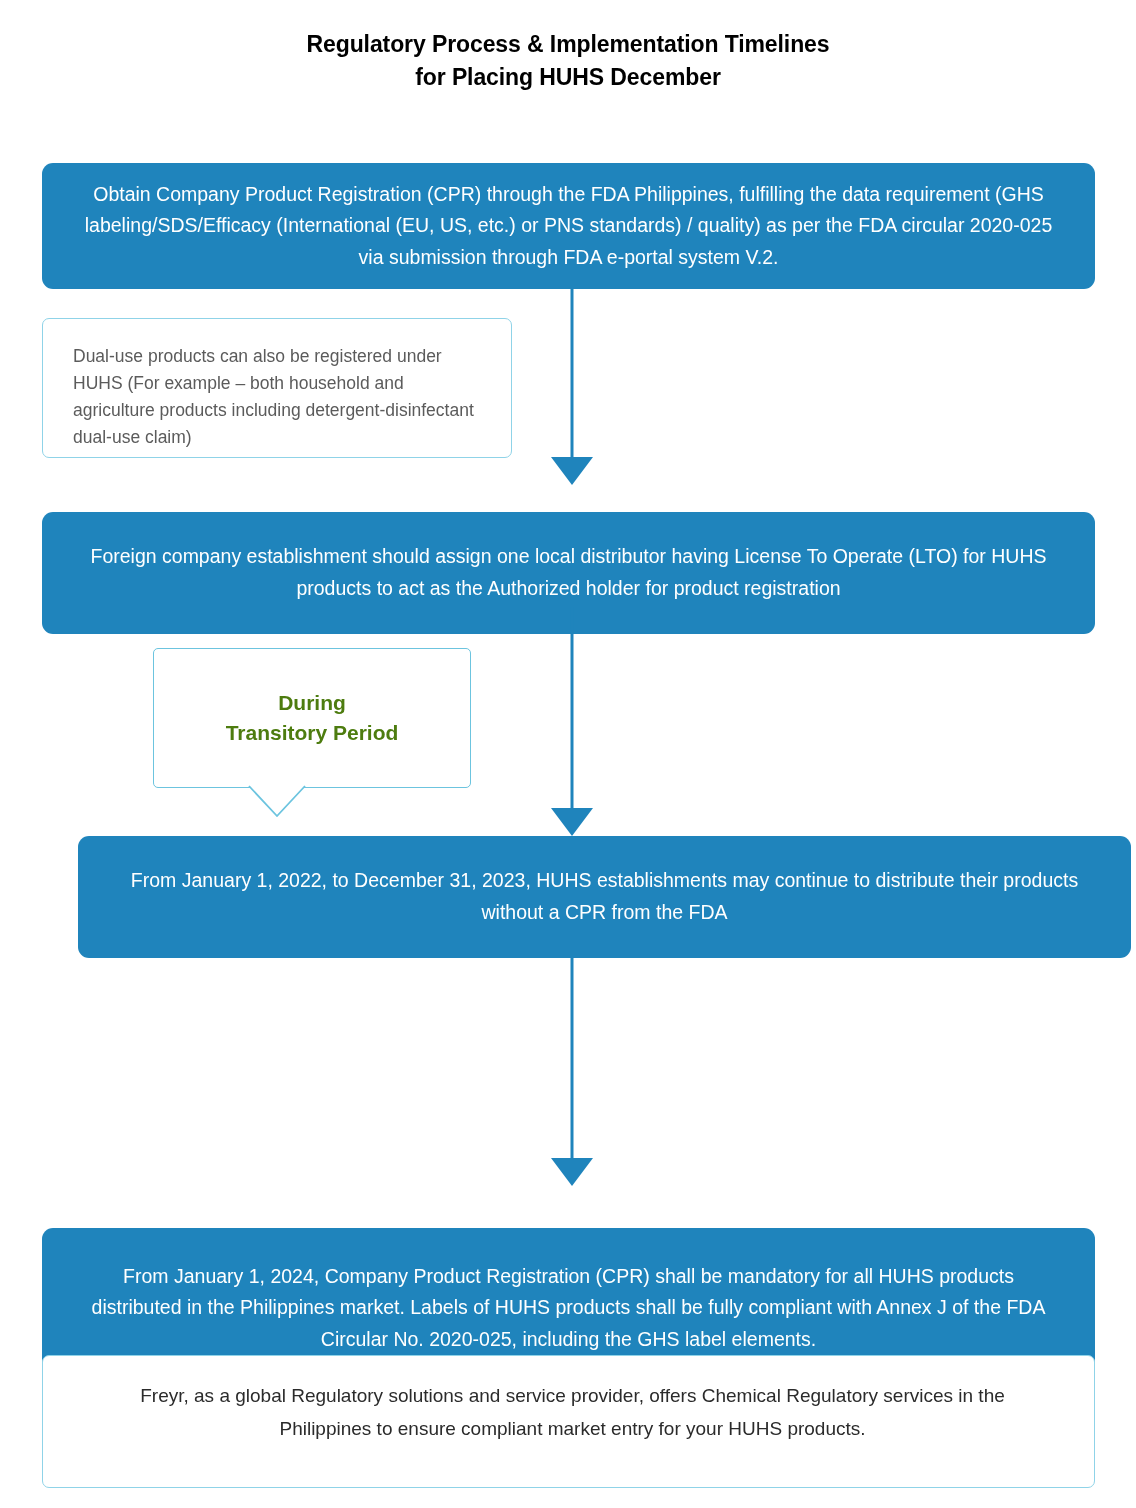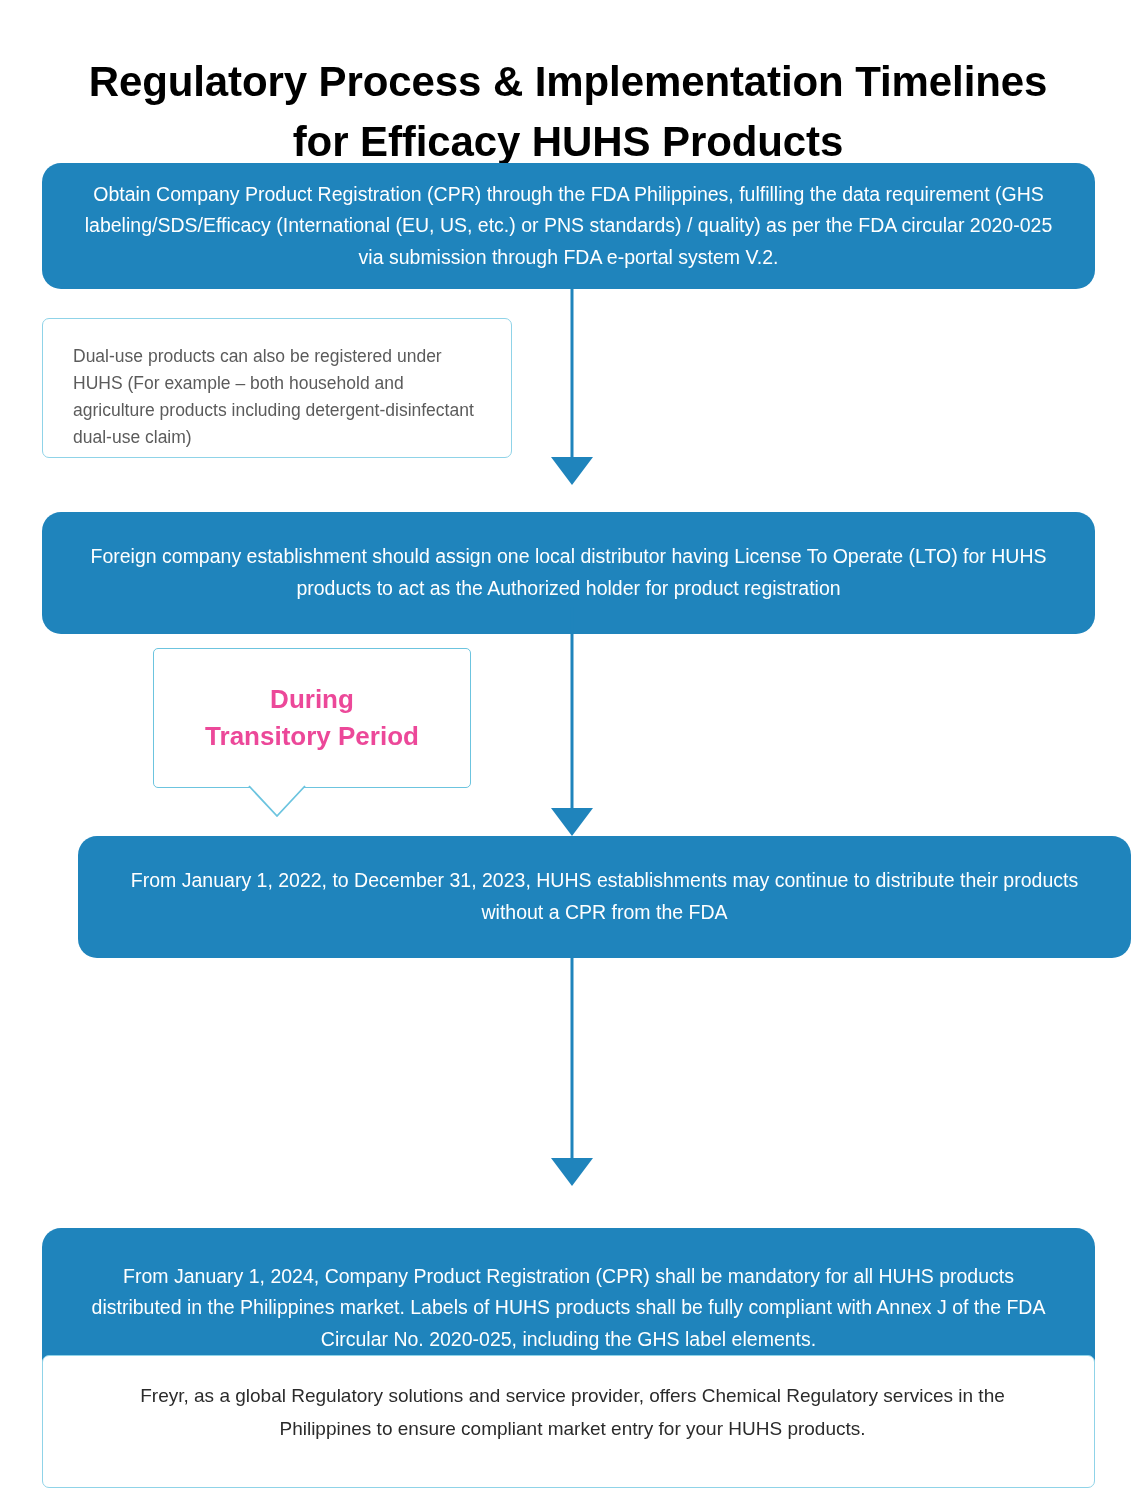--- a/index.html
+++ b/index.html
@@ -16,38 +16,38 @@
     width: 1136px;
     height: 1508px;
     background: #ffffff;
     overflow: hidden;
   }
 
   
   .title {
     position: absolute;
     left: 0;
-    top: 52px;
+    top: 28px;
     width: 1136px;
     text-align: center;
-    font-size: 42px;
+    font-size: 23px;
     font-weight: bold;
     color: #000000;
     line-height: 1.42;
     letter-spacing: -0.1px;
   }
   .title-line { display: block; }
 
   
   .blue-box {
     position: absolute;
     left: 42px;
     width: 1053px;
     background: #1F84BC;
-    border-radius: 19px;
+    border-radius: 11px;
     box-sizing: border-box;
     display: flex;
     align-items: center;
     justify-content: center;
     padding: 10px 34px;
   }
   .blue-box .bb-text {
     color: #ffffff;
     font-size: 19.5px;
     line-height: 1.62;
@@ -93,22 +93,22 @@
     height: 140px;
     border: 1.6px solid #6CC4DF;
     border-radius: 5px;
     background: #ffffff;
     box-sizing: border-box;
     display: flex;
     align-items: center;
     justify-content: center;
   }
   .callout .co-text {
-    color: #ec4899;
-    font-size: 26px;
+    color: #4d7c0f;
+    font-size: 21px;
     font-weight: bold;
     line-height: 1.42;
     text-align: center;
   }
   .callout .co-tail {
     position: absolute;
     left: 96px;
     top: 138px;
     width: 56px;
     height: 32px;
@@ -151,21 +151,21 @@
     text-align: center;
   }
 </style>
 </head>
 <body>
 
 <div id="page">
 
   <div class="title">
     <span class="title-line">Regulatory Process &amp; Implementation Timelines</span>
-    <span class="title-line">for Efficacy HUHS Products</span>
+    <span class="title-line">for Placing HUHS December</span>
   </div>
 
   <div class="blue-box" id="box1">
     <span class="bb-text">Obtain Company Product Registration (CPR) through the FDA Philippines, fulfilling the data requirement (GHS labeling/SDS/Efficacy (International (EU, US, etc.) or PNS standards) / quality) as per the FDA circular 2020-025 via submission through FDA e-portal system V.2.</span>
   </div>
 
   <div class="note-box">
     <span class="nb-text">Dual-use products can also be registered under HUHS  (For example – both household and agriculture products  including detergent-disinfectant dual-use claim)</span>
   </div>
 

